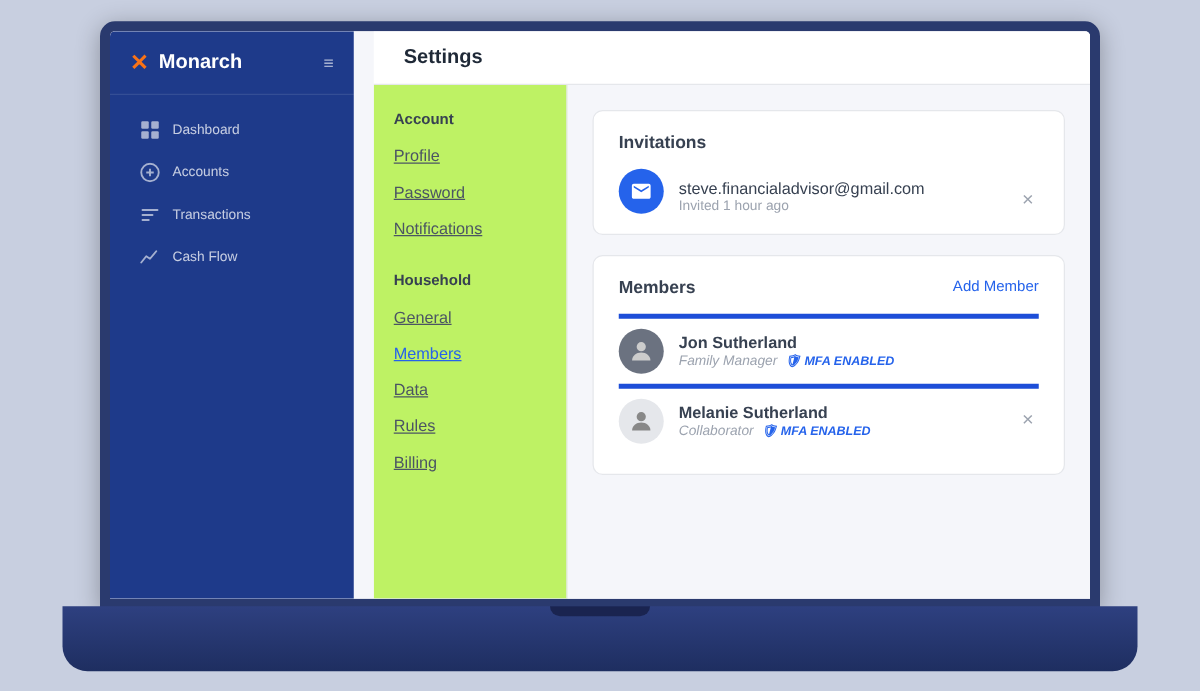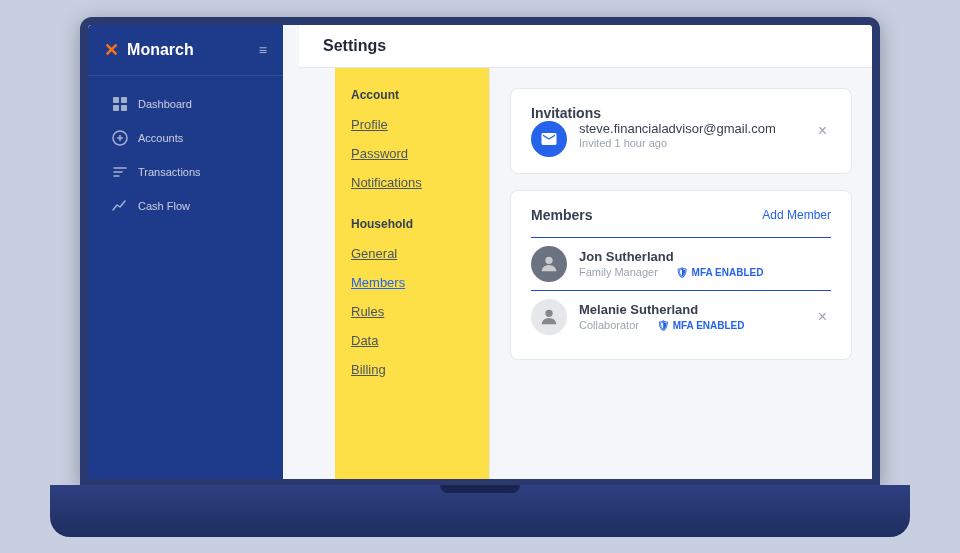--- a/index.html
+++ b/index.html
@@ -148,25 +148,24 @@
 
     .main-body {
       display: flex;
       flex: 1;
       overflow: hidden;
     }
 
     
     .settings-sidebar {
       width: 155px;
-      background: #fde047;
+      background: #bef264;
       border-right: 1px solid #e5e7eb;
       padding: 16px 0;
       flex-shrink: 0;
-      margin-left: 36px;
     }
 
     .settings-section {
       margin-bottom: 16px;
     }
 
     .settings-section-title {
       font-size: 12px;
       font-weight: 700;
       color: #374151;
@@ -199,27 +198,27 @@
       border-radius: 8px;
       padding: 16px 20px;
       margin-bottom: 16px;
       border: 1px solid #e5e7eb;
     }
 
     .card-title {
       font-size: 14px;
       font-weight: 600;
       color: #374151;
-      margin-bottom: 0;
+      margin-bottom: 14px;
     }
 
     
     .invitation-row {
       display: flex;
-      align-items: flex-start;
+      align-items: flex-end;
       gap: 12px;
     }
 
     .invitation-avatar {
       width: 36px;
       height: 36px;
       border-radius: 50%;
       background: #2563eb;
       display: flex;
       align-items: center;
@@ -271,21 +270,21 @@
       font-weight: 500;
       cursor: pointer;
       text-align: center;
     }
 
     .member-row {
       display: flex;
       align-items: center;
       gap: 12px;
       padding: 8px 0;
-      border-top: 1px solid #1d4ed8;
+      border-top: 4px solid #1d4ed8;
     }
 
     .member-row:first-child {
       border-top: none;
       padding-top: 0;
     }
 
     .member-avatar {
       width: 36px;
       height: 36px;
@@ -316,22 +315,23 @@
 
     .member-name {
       font-size: 13px;
       font-weight: 600;
       color: #374151;
     }
 
     .member-role-row {
       display: flex;
       align-items: center;
-      gap: 18px;
+      gap: 6px;
       margin-top: 2px;
+      font-style: italic;
     }
 
     .member-role {
       font-size: 11px;
       color: #9ca3af;
     }
 
     .mfa-badge {
       display: flex;
       align-items: center;
@@ -403,22 +403,22 @@
               <div class="settings-section-title">Account</div>
               <div class="settings-item">Profile</div>
               <div class="settings-item">Password</div>
               <div class="settings-item">Notifications</div>
             </div>
 
             <div class="settings-section">
               <div class="settings-section-title">Household</div>
               <div class="settings-item">General</div>
               <div class="settings-item active">Members</div>
+              <div class="settings-item">Data</div>
               <div class="settings-item">Rules</div>
-              <div class="settings-item">Data</div>
               <div class="settings-item">Billing</div>
             </div>
           </div>
 
           <div class="settings-main">
 
             <div class="settings-card">
               <div class="card-title">Invitations</div>
               <div class="invitation-row">
                 <div class="invitation-avatar">

